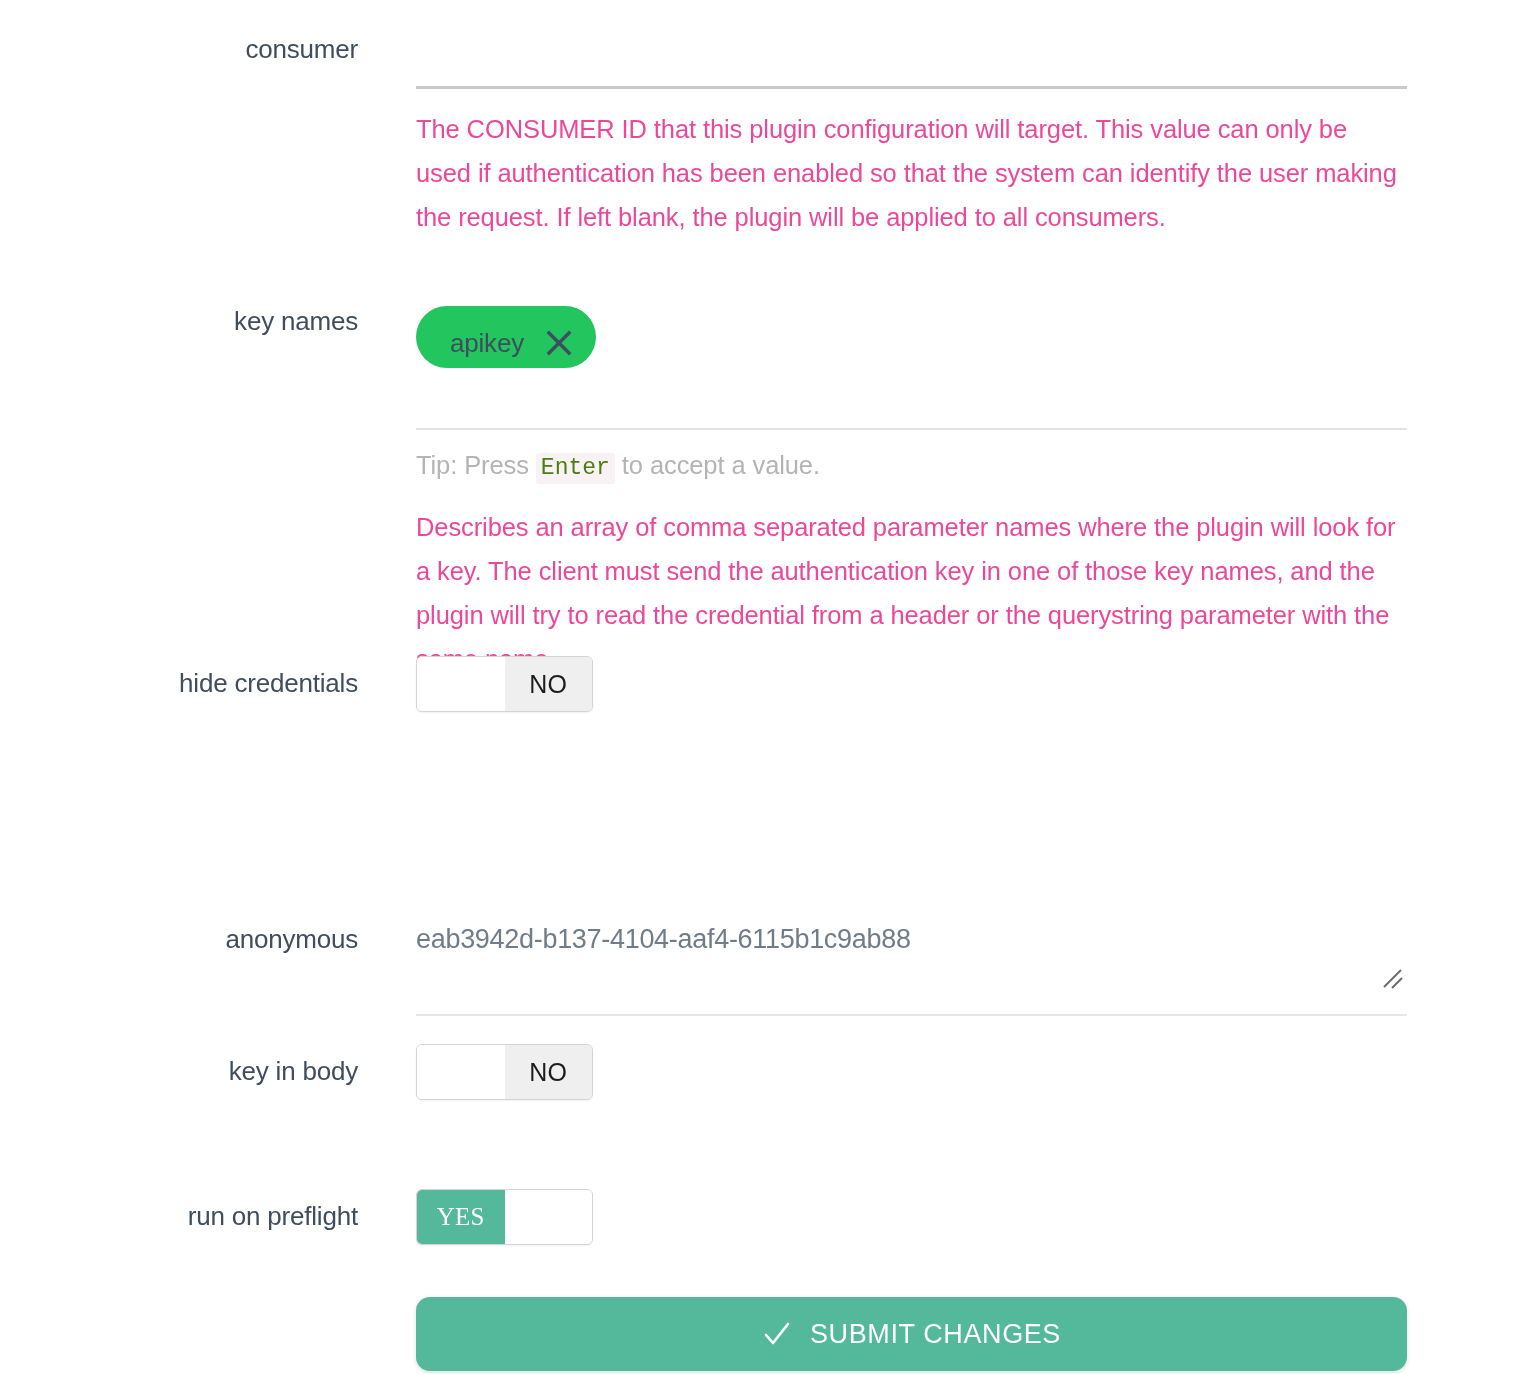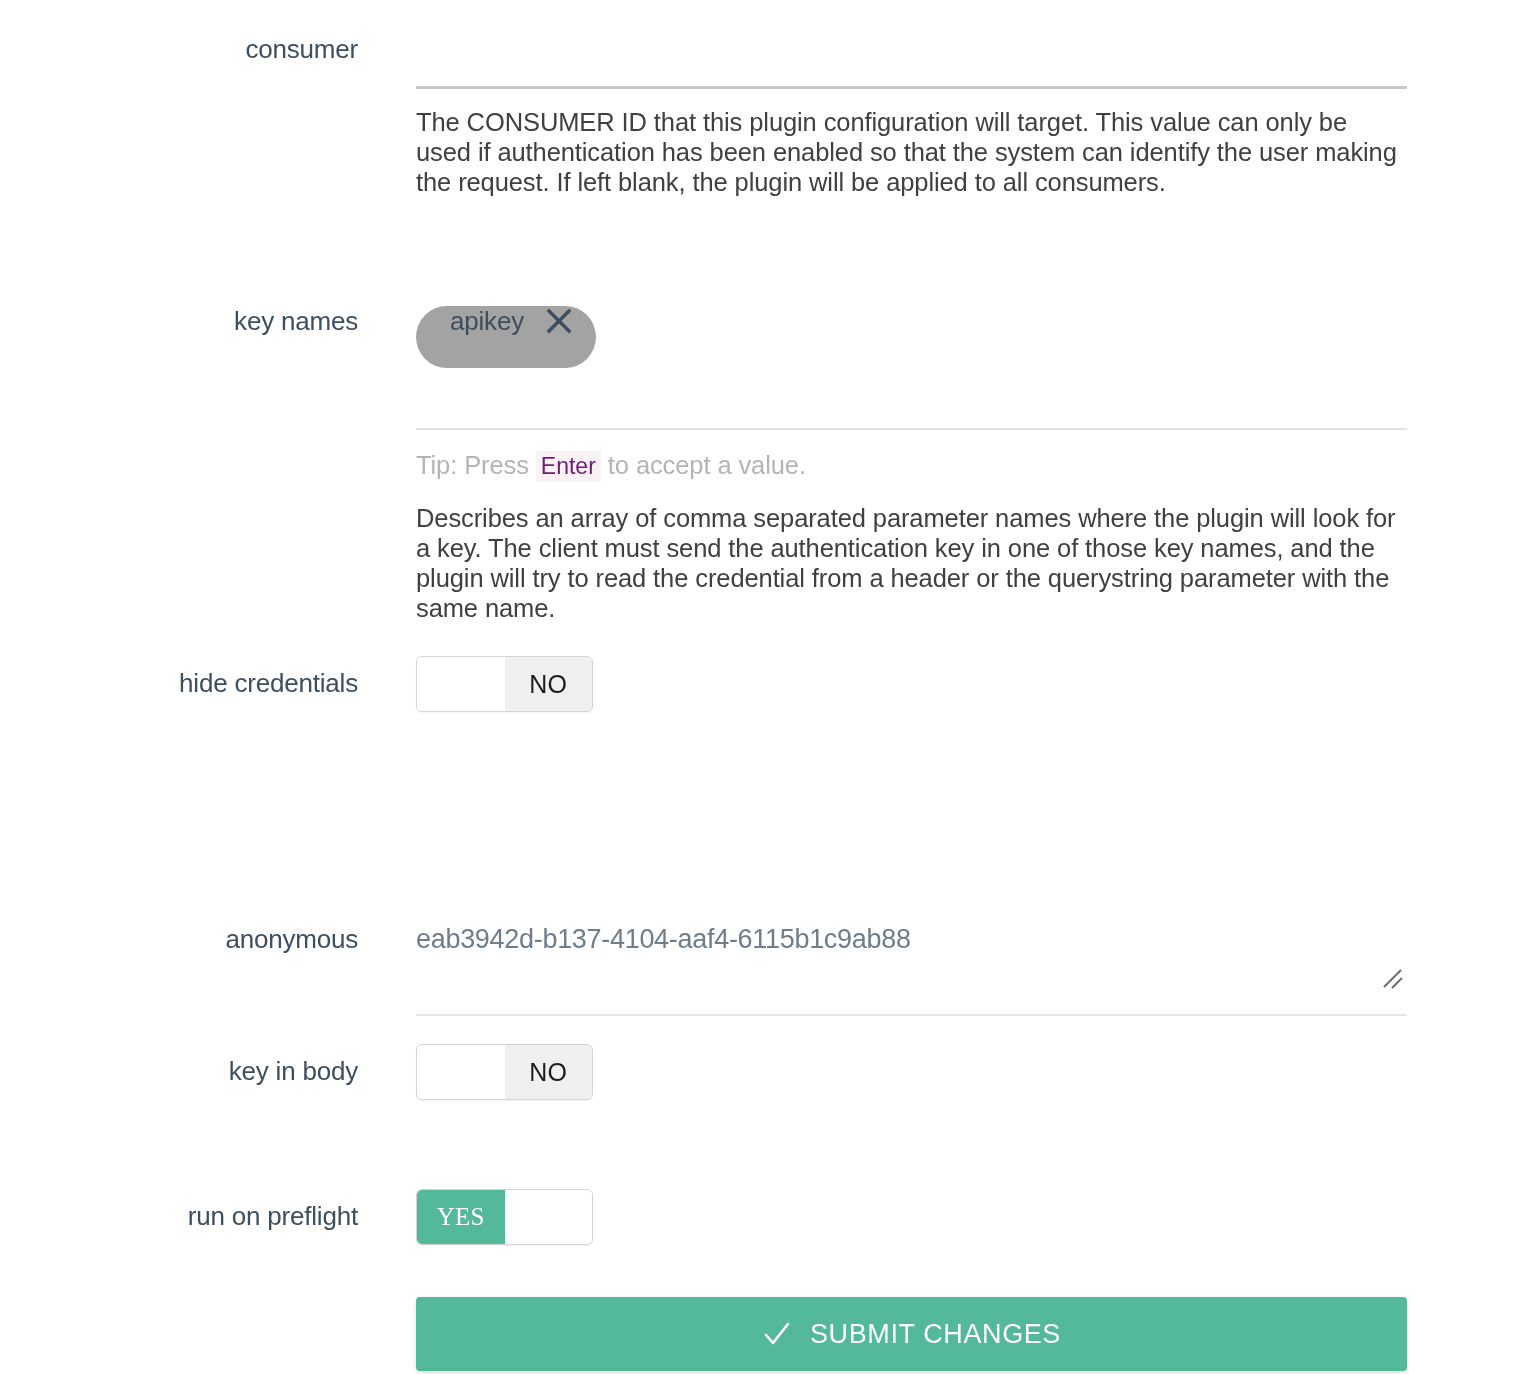--- a/index.html
+++ b/index.html
@@ -58,53 +58,53 @@
     width: 991px;
   }
   .sep-faint {
     height: 2px;
     background: #e6e6e6;
     width: 991px;
   }
 
   
   .help {
-    color: #404040;
+    color: #ec4899;
     font-size: 25.5px;
-    line-height: 30px;
+    line-height: 44px;
     letter-spacing: -0.1px;
     width: 985px;
   }
   .tip {
     color: #b4b4b4;
     font-size: 25.5px;
     line-height: 34px;
     letter-spacing: -0.1px;
   }
   code.key {
-    font-family: Liberation Sans, sans-serif;
+    font-family: Liberation Mono, monospace;
     font-size: 23px;
-    color: #701a75;
+    color: #4d7c0f;
     background: #f9f2f4;
     padding: 2px 5px 3px 5px;
     border-radius: 3px;
     letter-spacing: 0;
   }
 
   
   .chip-area {
     min-height: 60px;
   }
   .chip {
     display: inline-flex;
-    align-items: flex-start;
-    background: #a3a3a3;
+    align-items: center;
+    background: #22c55e;
     border-radius: 34px;
     height: 62px;
-    padding: 0 22px 0 34px;
+    padding: 12px 22px 0 34px;
     box-sizing: border-box;
   }
   .chip-label {
     color: #3f4e5e;
     font-size: 26px;
     letter-spacing: -0.2px;
   }
   .chip-x {
     margin-left: 20px;
     width: 30px;
@@ -172,21 +172,21 @@
     width: 22px;
     height: 22px;
   }
 
   
   .submit-btn {
     width: 991px;
     height: 74px;
     background: #54b99b;
     border: none;
-    border-radius: 4px;
+    border-radius: 14px;
     color: #ffffff;
     font-size: 27px;
     letter-spacing: 0.6px;
     display: flex;
     align-items: center;
     justify-content: center;
     gap: 18px;
     cursor: pointer;
     box-shadow: 0 2px 5px rgba(0,0,0,0.13);
     font-family: "Liberation Sans", sans-serif;

